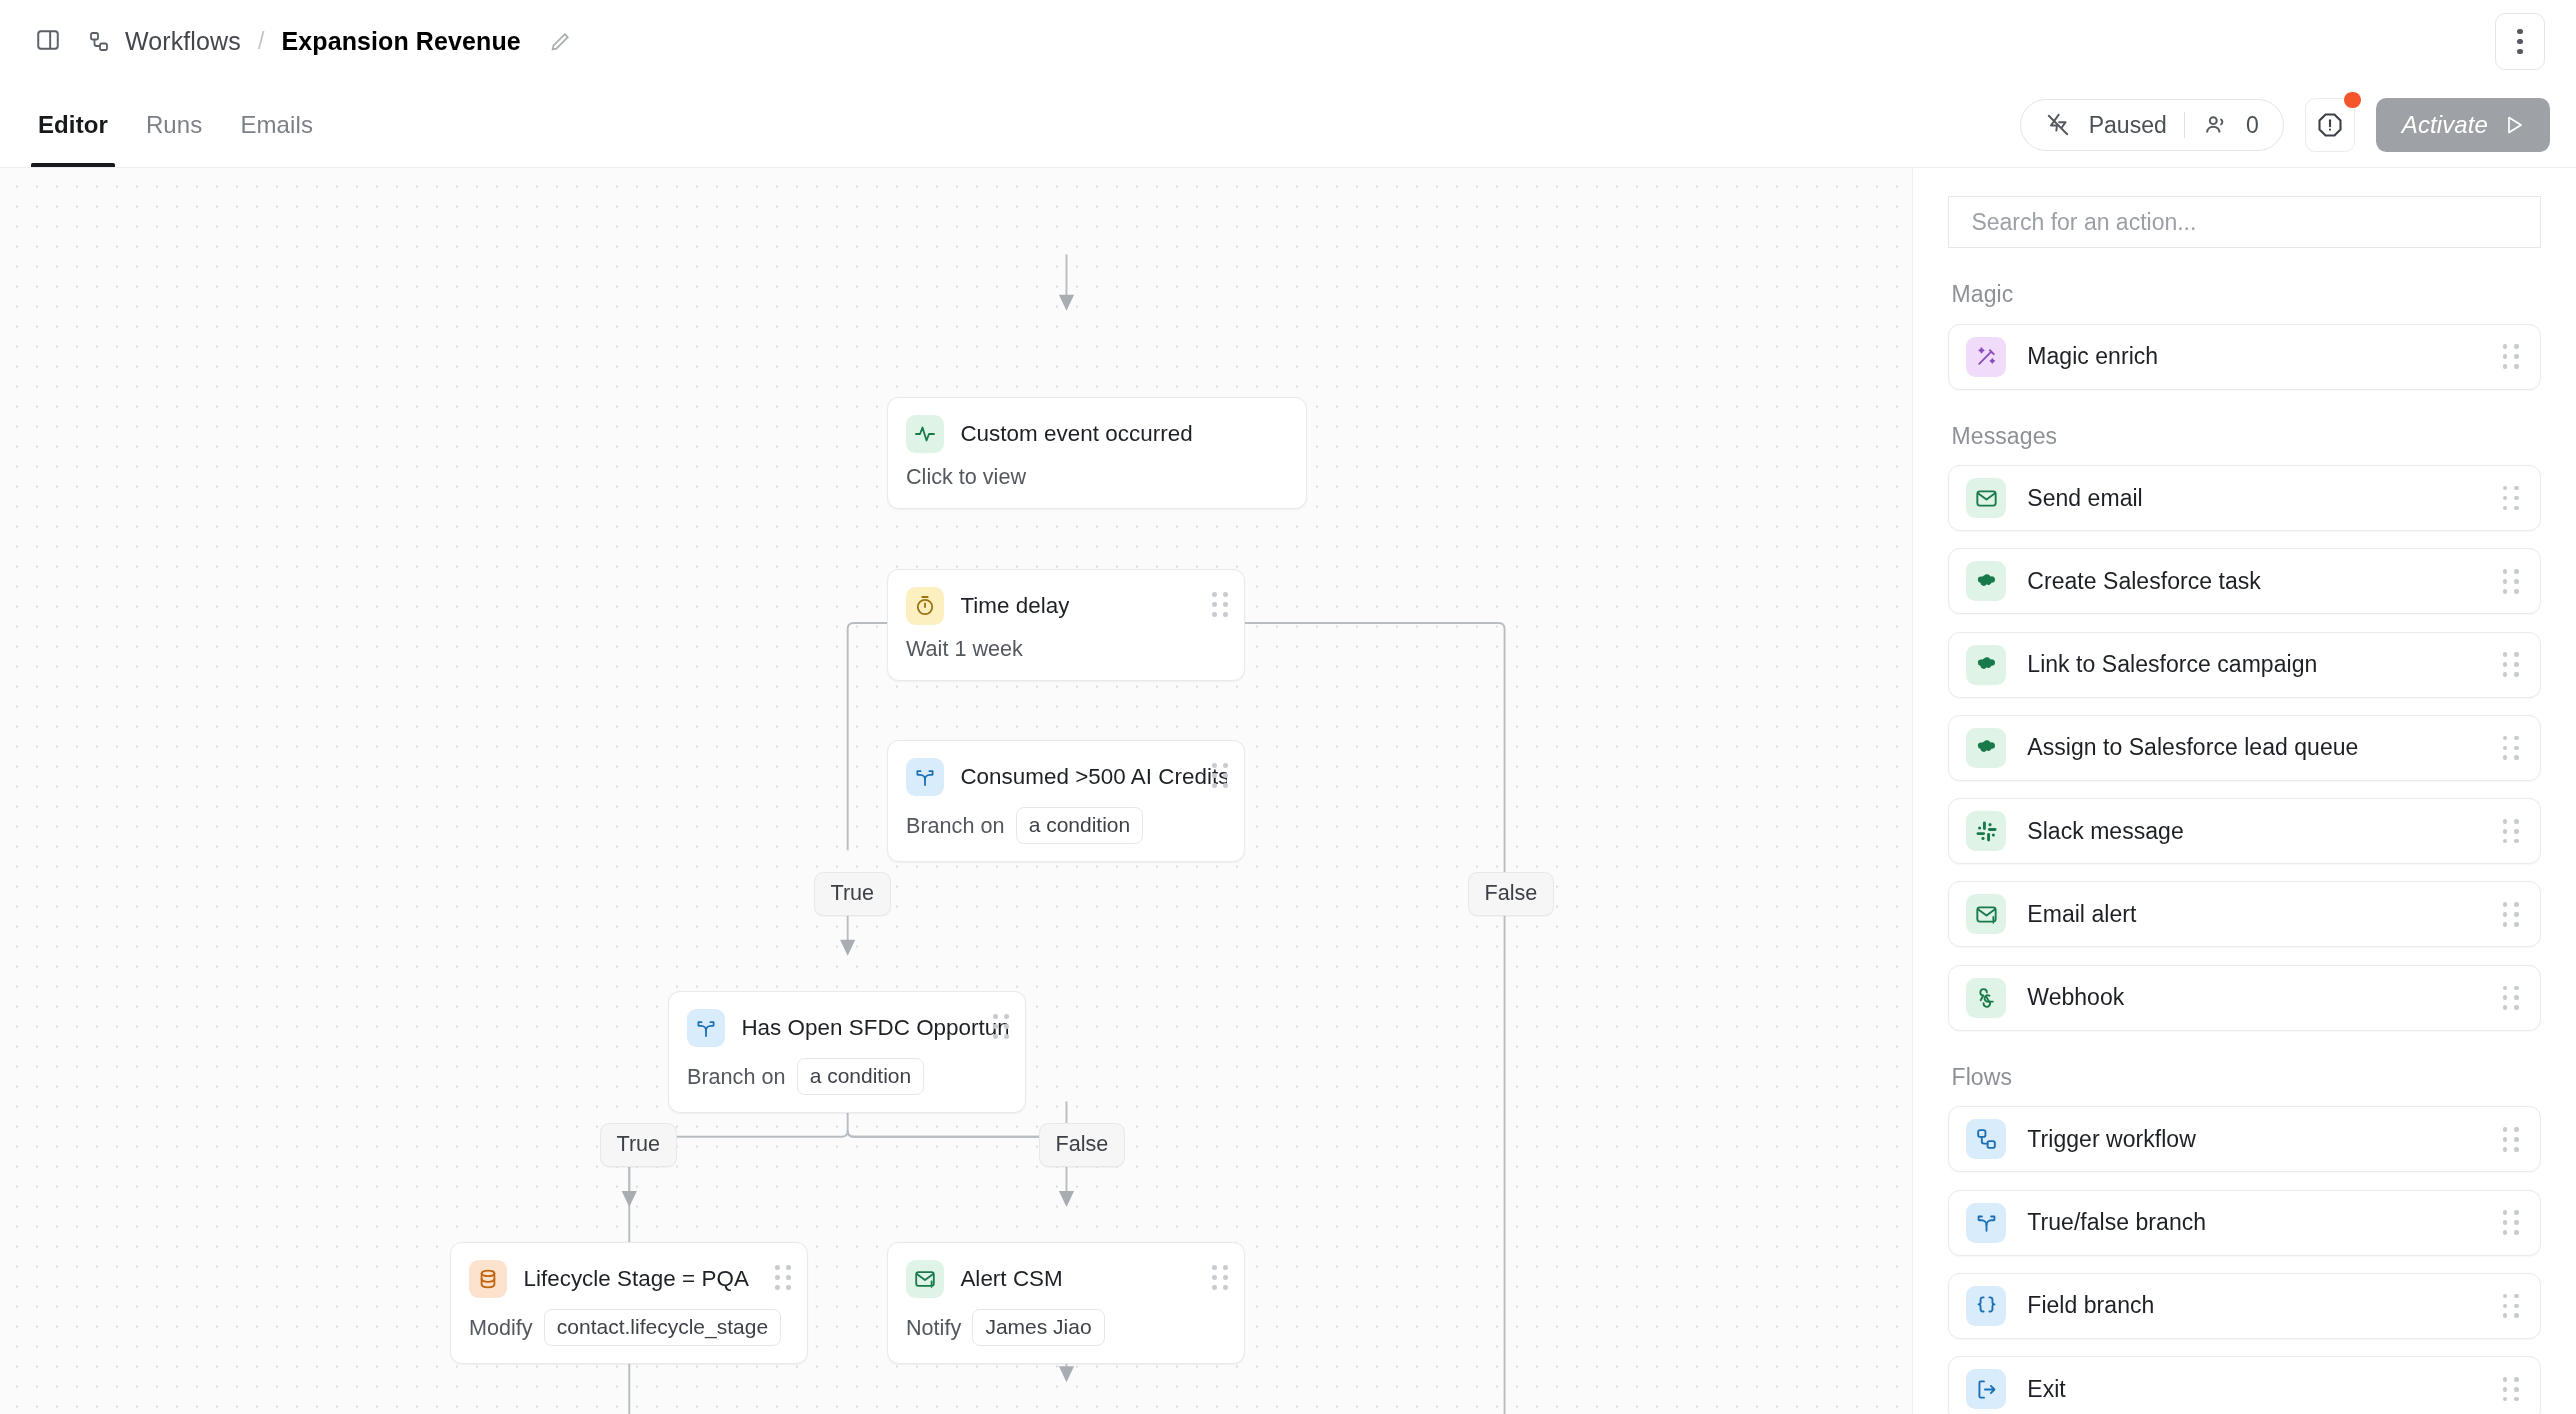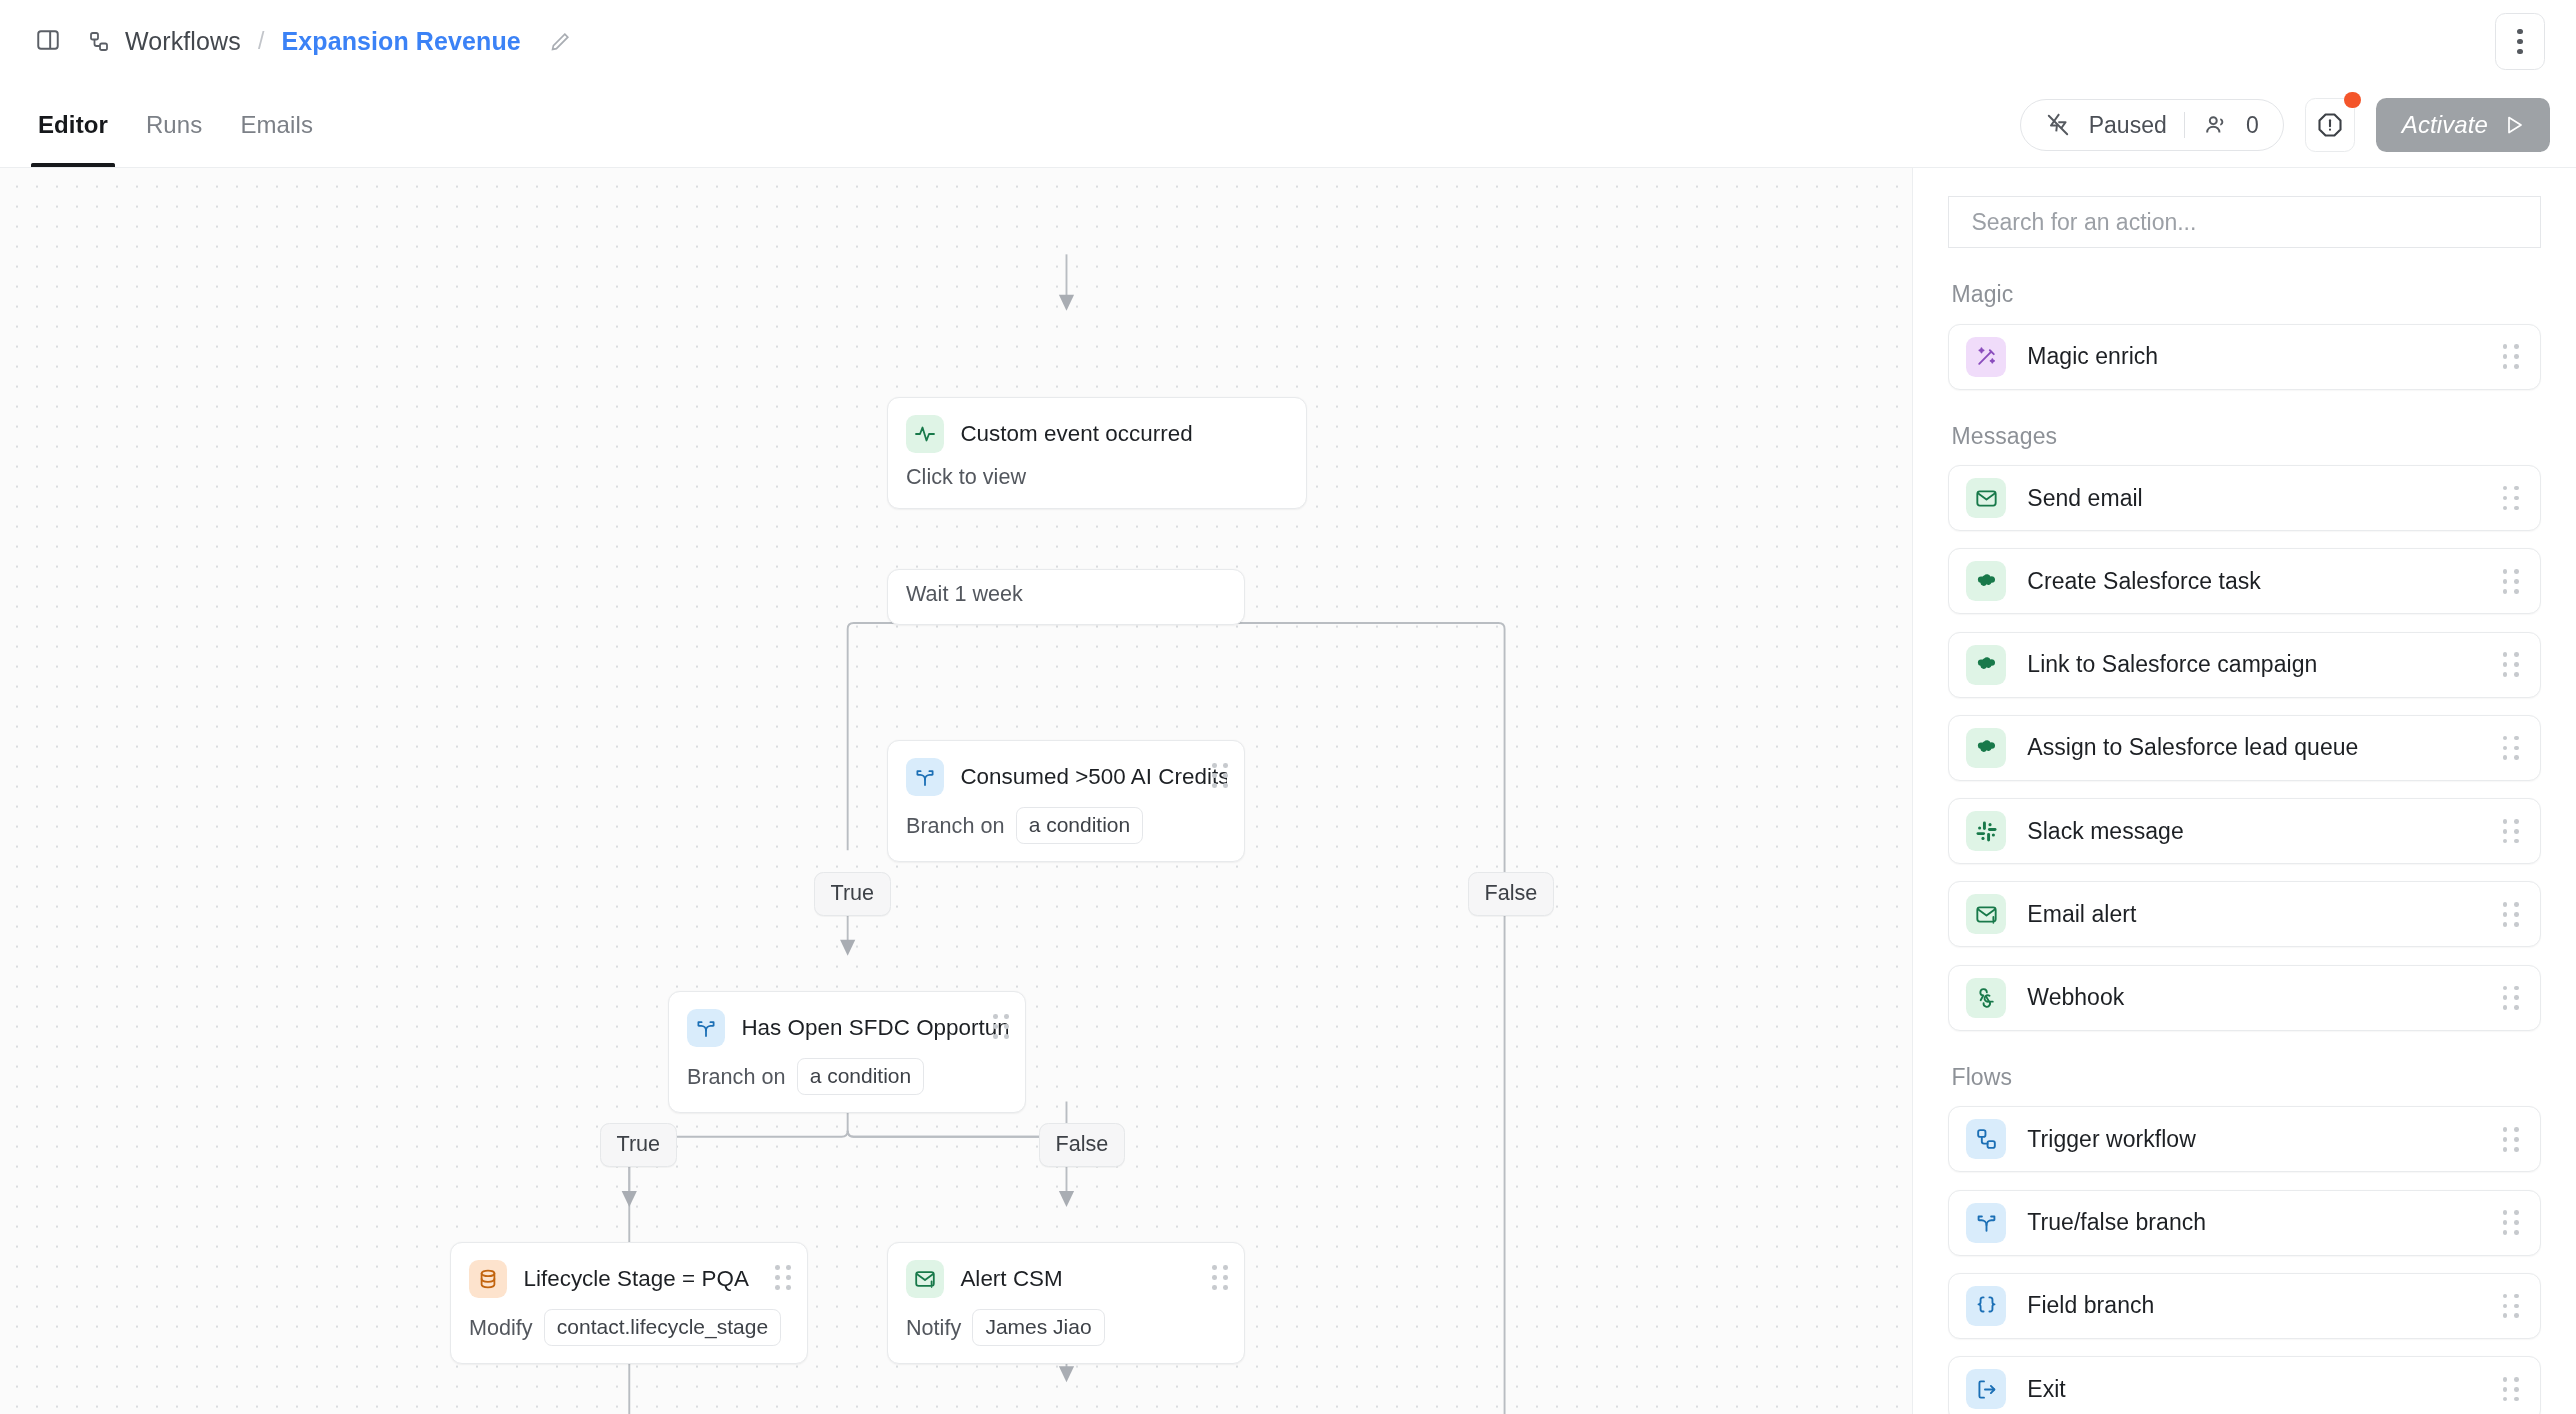--- a/index.html
+++ b/index.html
@@ -24,21 +24,21 @@
   .icon-btn {
     display: flex; align-items: center; justify-content: center;
     color: #5b5f66;
   }
   .crumbs { display: flex; align-items: center; gap: 15.5px; }
   .crumb-link {
     display: flex; align-items: center; gap: 14px;
     font-size: 25px; color: #43474d; letter-spacing: 0.1px;
   }
   .crumb-sep { font-size: 23px; color: #c2c5ca; padding: 0 1.7px; }
-  .crumb-current { font-size: 25px; color: #3b82f6; font-weight: 700; letter-spacing: 0.1px; }
+  .crumb-current { font-size: 25px; color: #000000; font-weight: 700; letter-spacing: 0.1px; }
   .pencil { margin-left: 12px; color: #a9adb3; display: flex; align-items: center; }
   .spacer { flex: 1; }
   .kebab-btn {
     width: 50px; height: 57px;
     border: 1.4px solid #e3e5e8; border-radius: 10.4px;
     background: #fff;
     display: flex; flex-direction: column; align-items: center; justify-content: center; gap: 5.2px;
   }
   .kebab-btn i { width: 5.2px; height: 5.2px; border-radius: 50%; background: #55595f; display:block; }
 
@@ -344,20 +344,38 @@
                   <polyline points="3,12 7,12 9.5,5.5 13.5,18.5 16,12 21,12"></polyline>
                 </svg>
               </span>
               <span class="node-title">Custom event occurred</span>
             </div>
             <div class="node-sub">
               <span>Click to view</span>
             </div>
           </div>
           <div class="node" style="left: 887px; top: 401px; width: 358px;">
+            <div class="node-head">
+              <span class="node-ico tile-yellow">
+                <svg width="24" height="24" viewBox="0 0 24 24" fill="none" stroke="#9d7312" stroke-width="1.8" stroke-linecap="round" stroke-linejoin="round">
+                  <circle cx="12" cy="13" r="7.2"></circle>
+                  <line x1="12" y1="13" x2="12" y2="9.3"></line>
+                  <line x1="9.3" y1="3" x2="14.7" y2="3"></line>
+                </svg>
+              </span>
+              <span class="node-title">Time delay</span>
+              <span class="node-grip">
+                <i></i>
+                <i></i>
+                <i></i>
+                <i></i>
+                <i></i>
+                <i></i>
+              </span>
+            </div>
             <div class="node-sub">
               <span>Wait 1 week</span>
             </div>
           </div>
           <div class="node" style="left: 887px; top: 572px; width: 358px;">
             <div class="node-head">
               <span class="node-ico tile-blue">
                 <svg width="24" height="24" viewBox="0 0 24 24" fill="none" stroke="#1b6fb5" stroke-width="1.8" stroke-linecap="round" stroke-linejoin="round">
                   <path d="M12 20v-5.5c0-2.6 2.1-4.7 4.7-4.7H19"></path>
                   <polyline points="16.4,6.2 19.6,6.2 19.6,9.4"></polyline>

